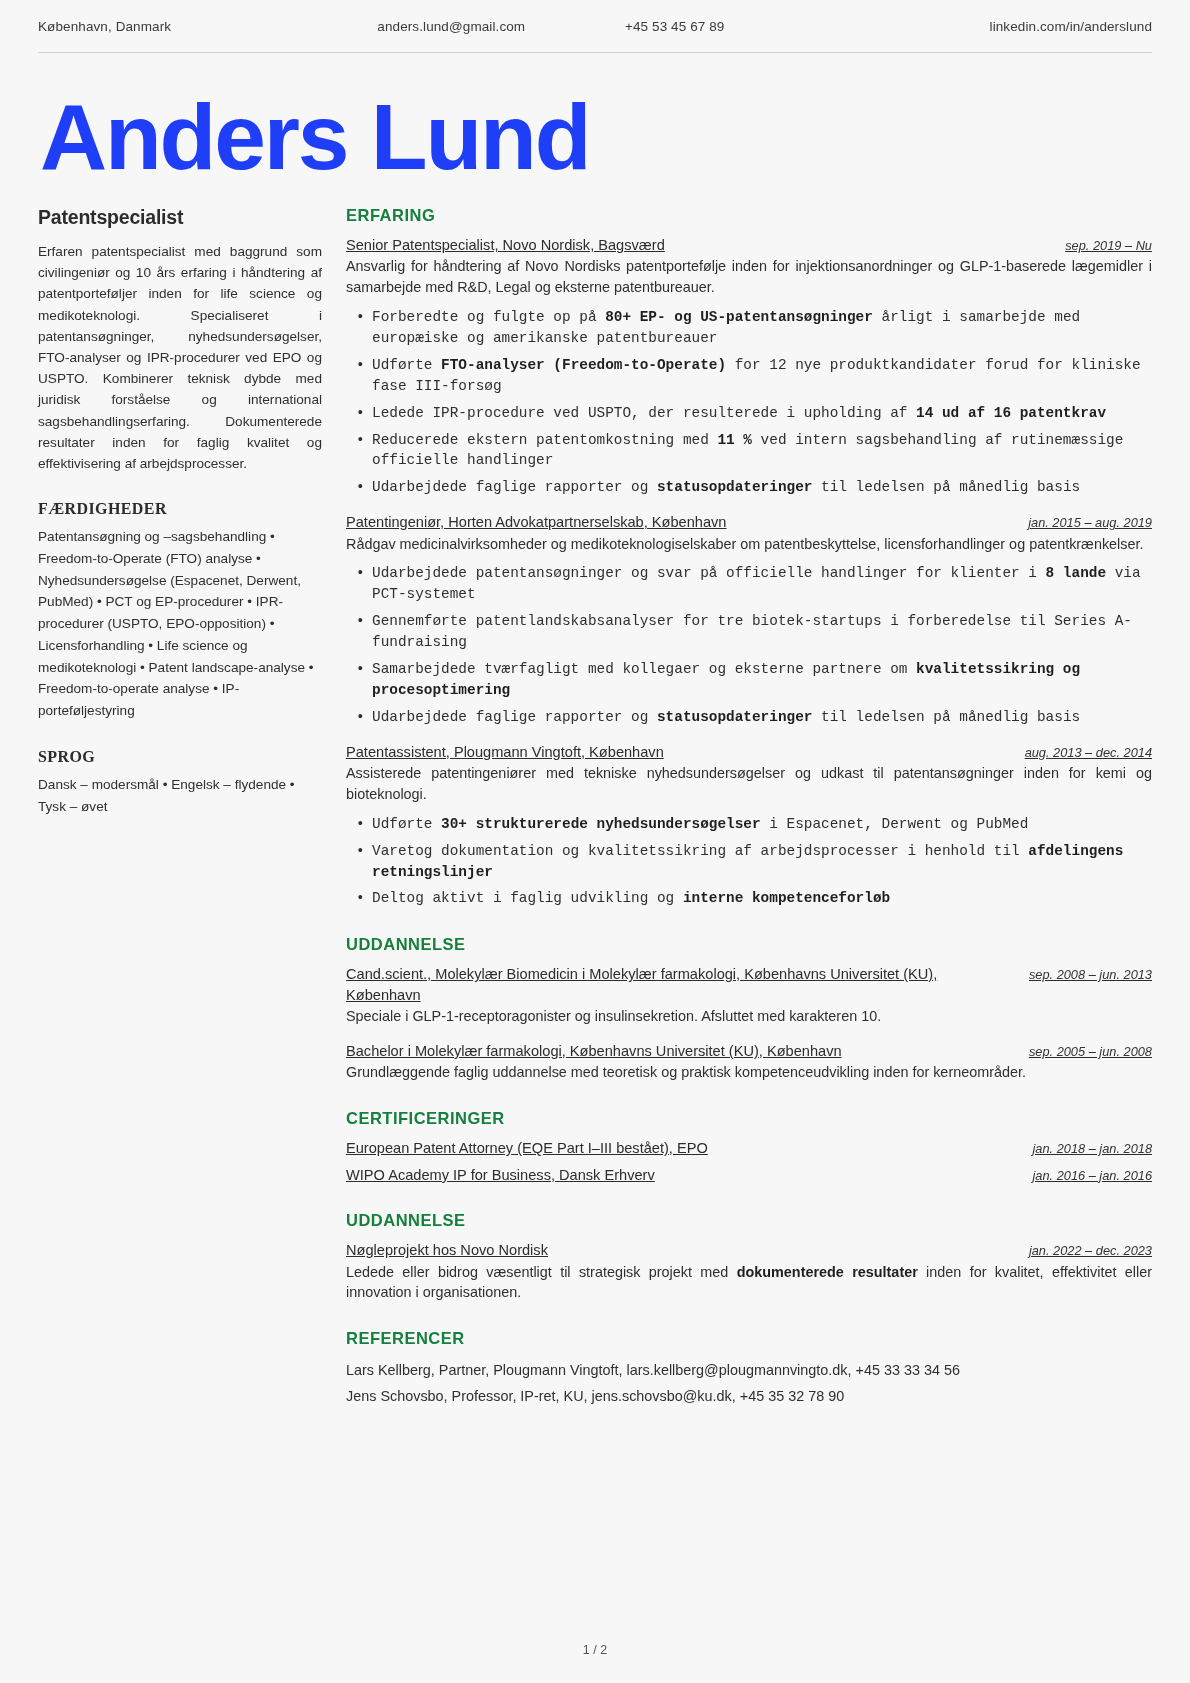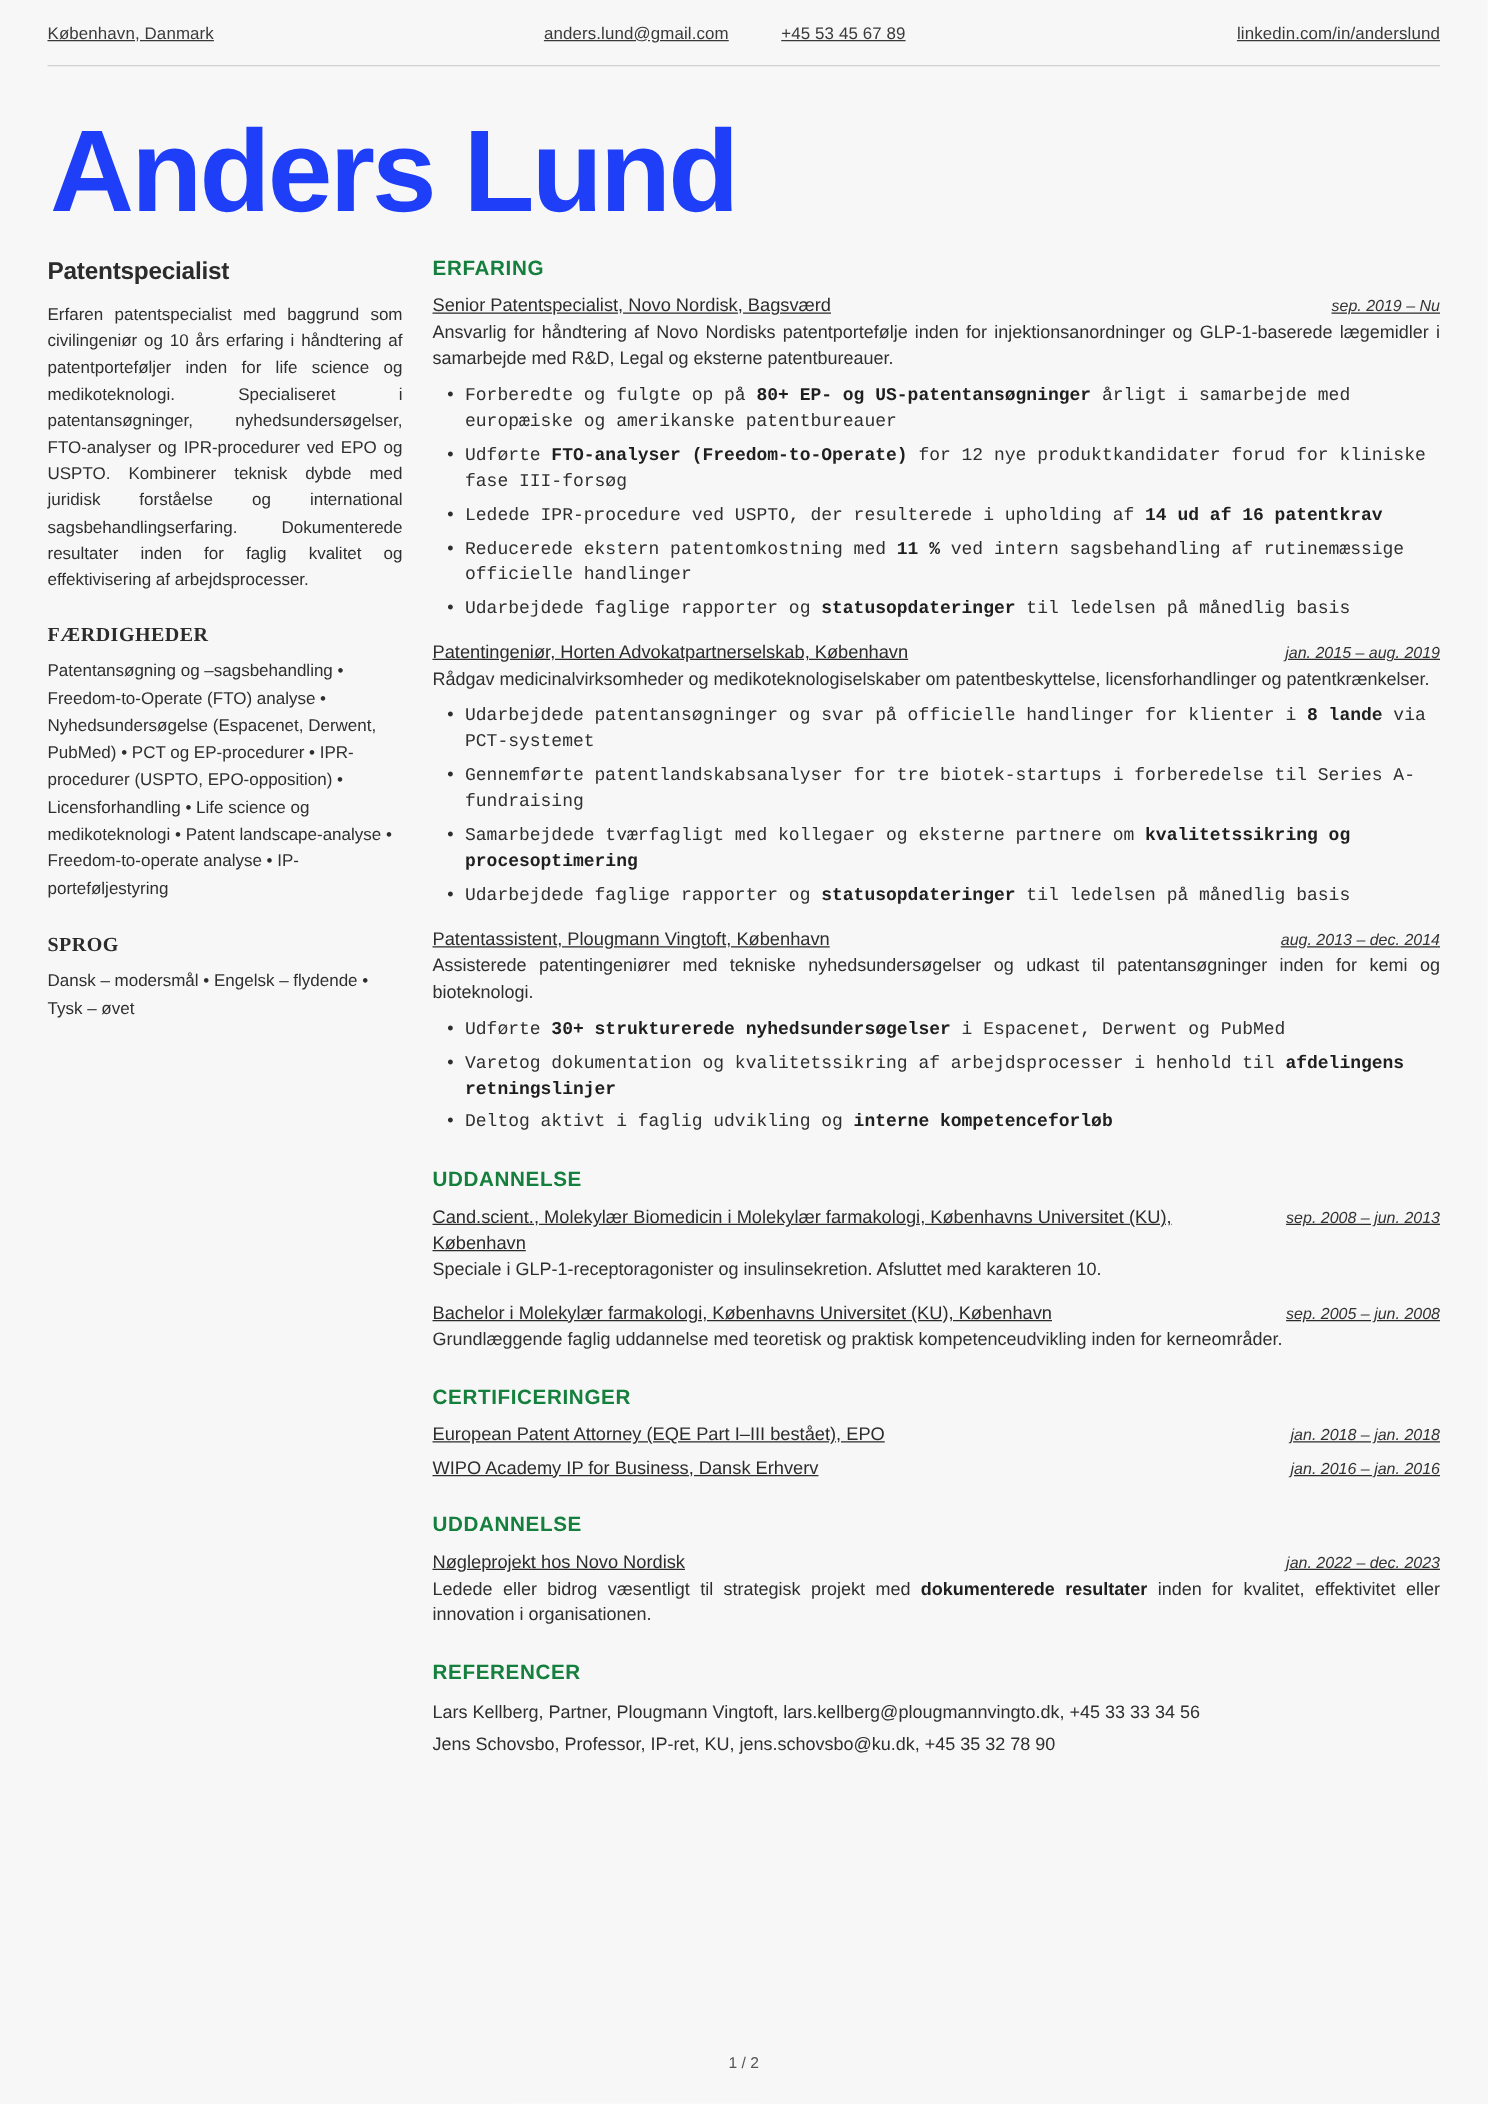--- a/index.html
+++ b/index.html
@@ -26,27 +26,26 @@
 
   
   .contact-bar {
     display: flex;
     align-items: center;
     height: 52px;
     border-bottom: 1px solid #d2d2d2;
     font-size: 13.5px;
     color: #3a3a3a;
     letter-spacing: 0.1px;
-    text-decoration: underline;
   }
   .contact-bar > div {
     flex: 1 1 0;
   }
   .contact-item-1 { text-align: left; }
-  .contact-item-2 { text-align: right; padding-left: 18px;}
+  .contact-item-2 { text-align: center; padding-left: 18px;}
   .contact-item-3 { text-align: left; padding-left: 42px;}
   .contact-item-4 { text-align: right; }
 
   
   .name {
     font-size: 93px;
     line-height: 1.0;
     font-weight: 700;
     color: #1e3ef7;
     letter-spacing: -2.2px;

